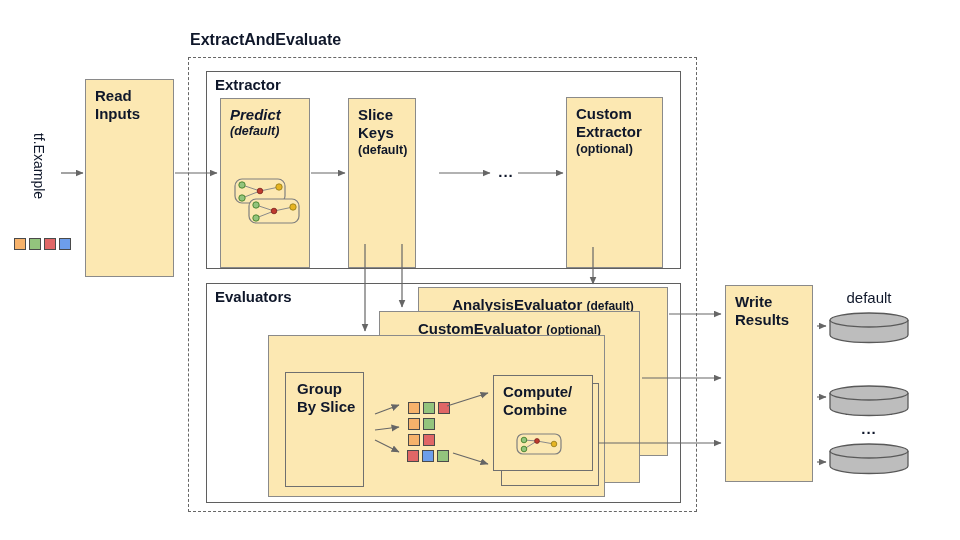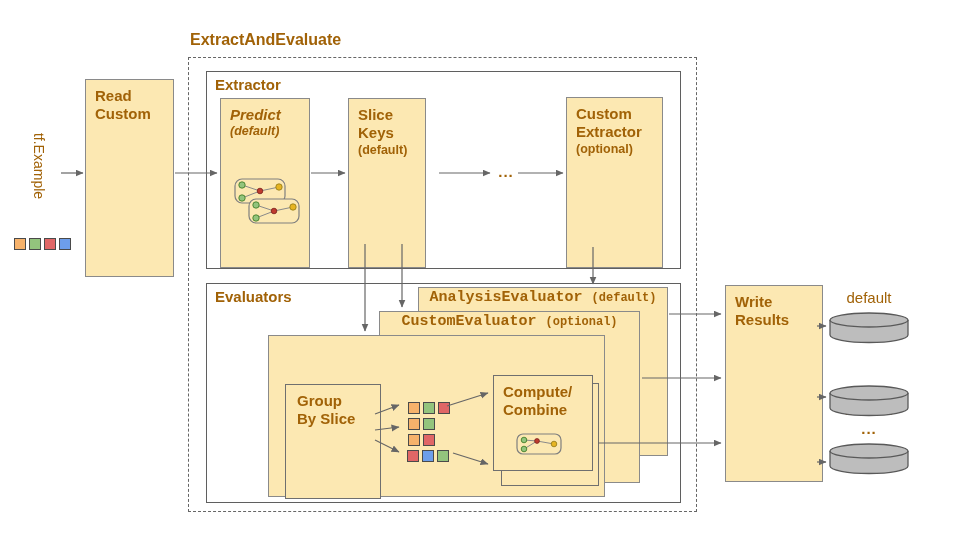--- a/index.html
+++ b/index.html
@@ -1,27 +1,27 @@
 <!DOCTYPE html>
 <html><head>
 <meta charset="utf-8">
 <style>
   html,body{margin:0;padding:0;background:#fff;}
   #page{position:relative;width:960px;height:540px;background:#fff;overflow:hidden;
-        font-family:"Liberation Sans",sans-serif;color:#a16207;}
+        font-family:"Liberation Sans",sans-serif;color:#0f172a;}
   .abs{position:absolute;box-sizing:border-box;}
   .tanbox{background:#FCE8B2;border:1.4px solid #8a8a8a;}
   .container{border:1.6px solid #5f5f5f;background:transparent;}
   .dashed{border:1.6px dashed #666;background:transparent;}
   .lbl{font-weight:bold;font-size:15px;line-height:1.22;white-space:pre-line;}
   .qual{font-weight:bold;font-size:12.5px;line-height:1.2;display:block;}
   .qual-inline{font-weight:bold;font-size:12px;}
   .pad{padding:7px 6px 0 9px;}
   .ctr-lbl{font-weight:bold;font-size:15px;padding:4px 0 0 8px;}
-  .stack-lbl{font-weight:bold;font-size:15px;text-align:center;padding-top:1px;white-space:nowrap;font-family:Liberation Mono, monospace;}
+  .stack-lbl{font-weight:bold;font-size:15px;text-align:center;padding-top:8px;white-space:nowrap;}
   .title{font-weight:bold;font-size:16px;}
   .plain{font-size:15px;font-weight:normal;}
   .sq{position:absolute;width:10px;height:10px;border:1.5px solid #4a4a4a;}
   .dots{font-weight:bold;font-size:15px;letter-spacing:1px;}
   svg{display:block;}
   #wires{position:absolute;left:0;top:0;z-index:10;pointer-events:none;}
 </style>
 </head>
 <body>
 
@@ -43,21 +43,21 @@
 
   <div class="abs" style="left:14px;top:238px;width:60px;height:12px;">
     <span class="sq" style="left: 0px; top: 0px; background: rgb(246, 178, 107);"></span>
     <span class="sq" style="left: 15px; top: 0px; background: rgb(147, 196, 125);"></span>
     <span class="sq" style="left: 30px; top: 0px; background: rgb(224, 102, 102);"></span>
     <span class="sq" style="left: 45px; top: 0px; background: rgb(109, 158, 235);"></span>
   </div>
 
   <div class="abs tanbox pad" style="left:85px;top:79px;width:89px;height:198px;z-index:2;">
     <span class="lbl">Read
-Custom</span>
+Inputs</span>
   </div>
 
   <div class="abs tanbox pad" style="left:220px;top:98px;width:90px;height:170px;z-index:2;font-style:italic;">
     <span class="lbl">Predict</span>
     <span class="qual">(default)</span>
     <svg class="abs" style="left:13px;top:79px;" width="66" height="46" viewBox="0 0 66 46">
       <rect x="1" y="1" width="50" height="24" rx="7" fill="none" stroke="#7f7f7f" stroke-width="1.2"></rect>
       <line x1="8" y1="7" x2="26" y2="13" stroke="#8a8a8a" stroke-width="1"></line>
       <line x1="8" y1="20" x2="26" y2="13" stroke="#8a8a8a" stroke-width="1"></line>
       <line x1="26" y1="13" x2="45" y2="9" stroke="#8a8a8a" stroke-width="1"></line>
@@ -69,21 +69,21 @@
       <line x1="22" y1="27" x2="40" y2="33" stroke="#8a8a8a" stroke-width="1"></line>
       <line x1="22" y1="40" x2="40" y2="33" stroke="#8a8a8a" stroke-width="1"></line>
       <line x1="40" y1="33" x2="59" y2="29" stroke="#8a8a8a" stroke-width="1"></line>
       <circle cx="22" cy="27" r="3.2" stroke="#38761D" stroke-width="0.8" fill="#93C47D"></circle>
       <circle cx="22" cy="40" r="3.2" stroke="#38761D" stroke-width="0.8" fill="#93C47D"></circle>
       <circle cx="40" cy="33" r="2.8" stroke="#7A1F1B" stroke-width="0.8" fill="#BE3A2E"></circle>
       <circle cx="59" cy="29" r="3.2" stroke="#8F7716" stroke-width="0.8" fill="#E6B422"></circle>
     </svg>
   </div>
 
-  <div class="abs tanbox pad" style="left:348px;top:98px;width:78px;height:170px;z-index:2;">
+  <div class="abs tanbox pad" style="left:348px;top:98px;width:68px;height:170px;z-index:2;">
     <span class="lbl">Slice
 Keys</span>
     <span class="qual">(default)</span>
   </div>
 
   <div class="abs dots" style="left:494px;top:163px;width:24px;text-align:center;">...</div>
 
   <div class="abs tanbox pad" style="left:566px;top:97px;width:97px;height:171px;z-index:2;">
     <span class="lbl">Custom
 Extractor</span>
@@ -95,21 +95,21 @@
       <span class="qual-inline">(default)</span></div>
   </div>
 
   <div class="abs tanbox" style="left:379px;top:311px;width:261px;height:172px;z-index:3;">
     <div class="stack-lbl"><span>CustomEvaluator</span>
       <span class="qual-inline">(optional)</span></div>
   </div>
 
   <div class="abs tanbox" style="left:268px;top:335px;width:337px;height:162px;z-index:4;">
 
-    <div class="abs tanbox pad" style="left:16px;top:48px;width:96px;height:115px;border-color:#6f6f6f;padding-left:11px;">
+    <div class="abs tanbox pad" style="left:16px;top:36px;width:79px;height:115px;border-color:#6f6f6f;padding-left:11px;">
       <span class="lbl">Group
 By Slice</span>
     </div>
 
     <div class="abs" style="left:139px;top:66px;width:45px;height:62px;">
       <span class="sq" style="left: 0px; top: 0px; background: rgb(246, 178, 107);"></span>
       <span class="sq" style="left: 15px; top: 0px; background: rgb(147, 196, 125);"></span>
       <span class="sq" style="left: 30px; top: 0px; background: rgb(224, 102, 102);"></span>
       <span class="sq" style="left: 0px; top: 16px; background: rgb(246, 178, 107);"></span>
       <span class="sq" style="left: 15px; top: 16px; background: rgb(147, 196, 125);"></span>
@@ -130,21 +130,21 @@
         <line x1="8" y1="16" x2="21" y2="8" stroke="#8a8a8a" stroke-width="1"></line>
         <line x1="21" y1="8" x2="38" y2="11" stroke="#8a8a8a" stroke-width="1"></line>
         <circle cx="8" cy="7" r="2.8" stroke="#38761D" stroke-width="0.8" fill="#93C47D"></circle>
         <circle cx="8" cy="16" r="2.8" stroke="#38761D" stroke-width="0.8" fill="#93C47D"></circle>
         <circle cx="21" cy="8" r="2.4" stroke="#7A1F1B" stroke-width="0.8" fill="#BE3A2E"></circle>
         <circle cx="38" cy="11" r="2.8" stroke="#8F7716" stroke-width="0.8" fill="#E6B422"></circle>
       </svg>
     </div>
   </div>
 
-  <div class="abs tanbox pad" style="left:725px;top:285px;width:98px;height:197px;z-index:2;">
+  <div class="abs tanbox pad" style="left:725px;top:285px;width:88px;height:197px;z-index:2;">
     <span class="lbl">Write
 Results</span>
   </div>
 
   <div class="abs plain" style="left:829px;top:289px;width:80px;text-align:center;">default</div>
   <svg class="abs" style="left:829px;top:312px;" width="80" height="32" viewBox="0 0 80 32">
     <path d="M1 8 L1 23 A39 7.5 0 0 0 79 23 L79 8" stroke="#595959" stroke-width="1.3" fill="#BDBDBD"></path>
     <ellipse cx="40" cy="8" rx="39" ry="7" stroke="#595959" stroke-width="1.3" fill="#BDBDBD"></ellipse>
   </svg>
 

